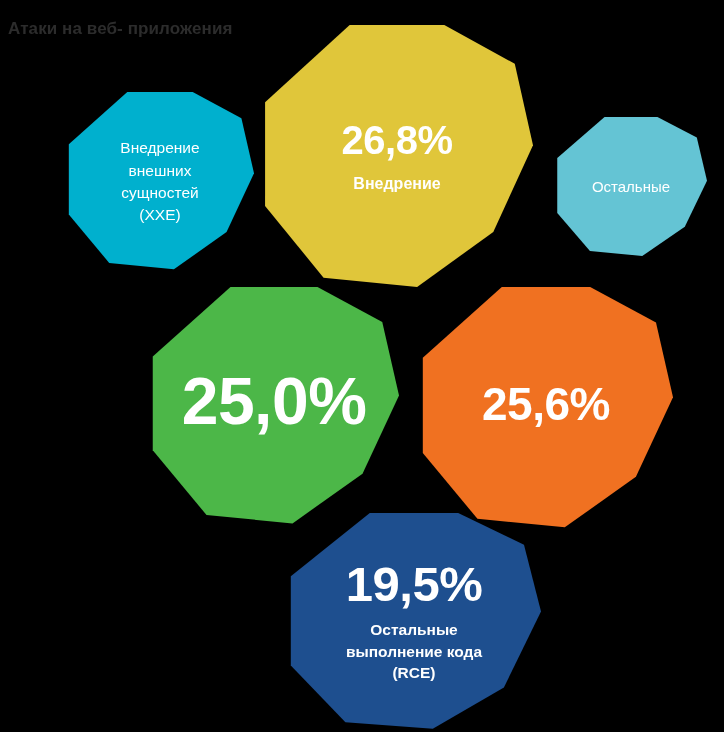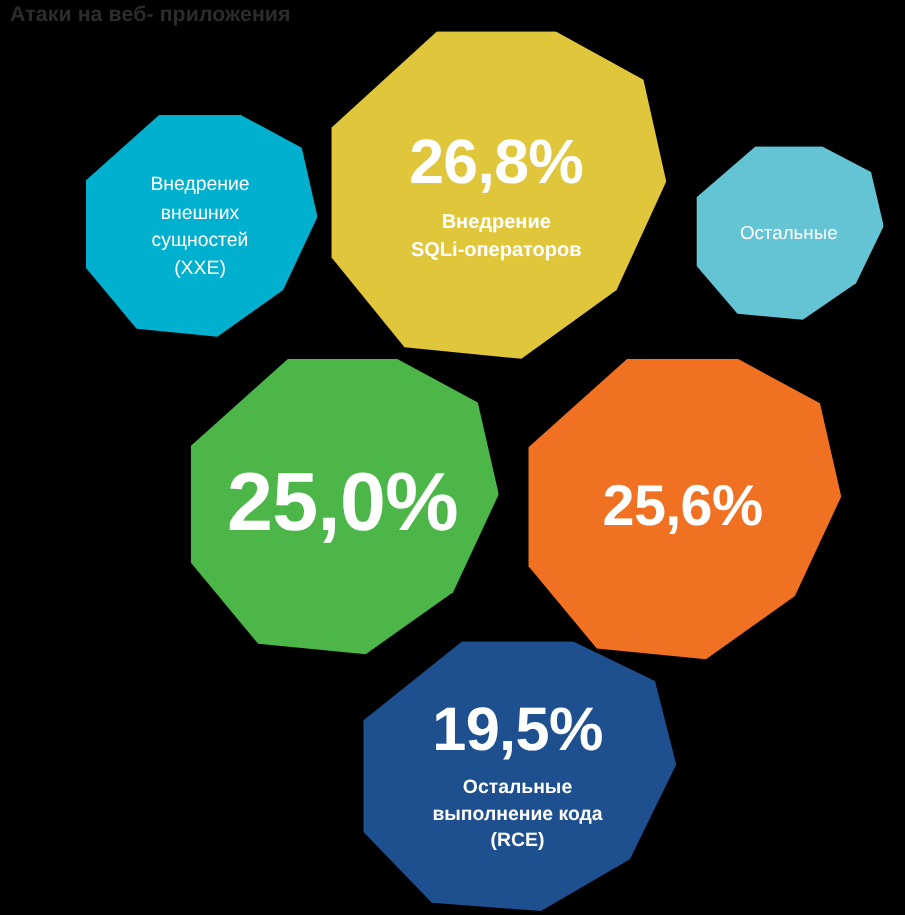--- a/index.html
+++ b/index.html
@@ -23,21 +23,21 @@
     top: 0;
     width: 724px;
     height: 732px;
     background: #000000;
   }
 
   
   #chart-title {
     position: absolute;
     left: 8px;
-    top: 2px;
+    top: 19px;
     font-size: 17px;
     font-weight: bold;
     color: #2c2c2c;
     letter-spacing: 0.1px;
     white-space: nowrap;
     z-index: 30;
   }
 
   
   .cell {
@@ -86,21 +86,21 @@
     z-index: 6;
   }
   #cell-xxe .label { font-size: 15.5px; line-height: 1.45; max-width: 86%; }
 
   #cell-sqli {
     left: 261px; top: 25px;
     width: 272px; height: 266px;
     background: #e0c63a;
     z-index: 8;
   }
-  #cell-sqli .pct { font-size: 50px; margin-bottom: 13px; }
+  #cell-sqli .pct { font-size: 40px; margin-bottom: 13px; }
   #cell-sqli .label { font-size: 16px; }
 
   #cell-other {
     left: 555px; top: 117px;
     width: 152px; height: 141px;
     background: #64c4d4;
     z-index: 5;
   }
   #cell-other .label { font-size: 15px; font-weight: normal; }
 
@@ -148,21 +148,20 @@
       <span>внешних</span><br>
       <span>сущностей</span><br>
       <span>(XXE)</span>
     </div>
   </div>
 
   <div class="cell" id="cell-sqli">
     <div class="pct">26,8%</div>
     <div class="label">
       <span>Внедрение</span><br>
-      <span>SQLi-операторов</span>
     </div>
   </div>
 
   <div class="cell no-pct" id="cell-other">
     <div class="label">
       <span>Остальные</span>
     </div>
   </div>
 
   <div class="cell" id="cell-ptrav">

